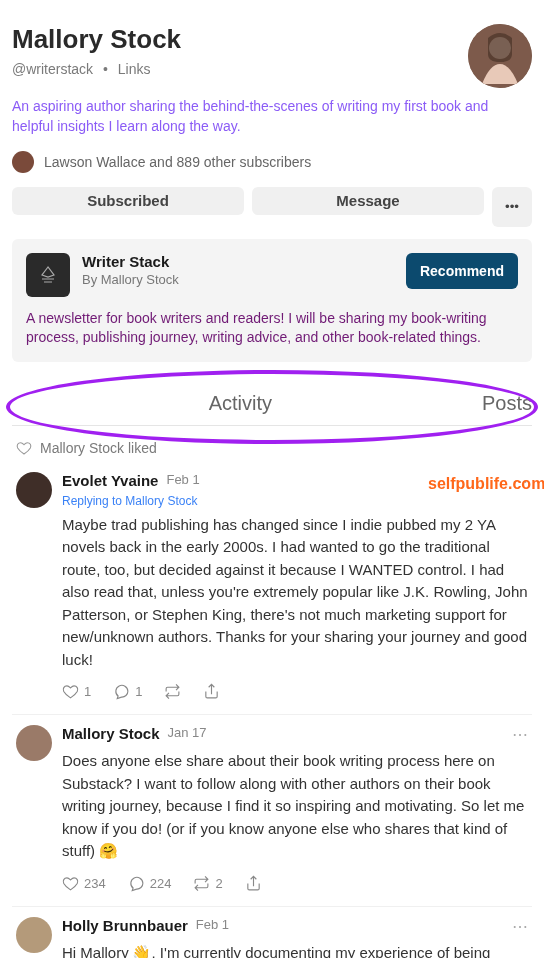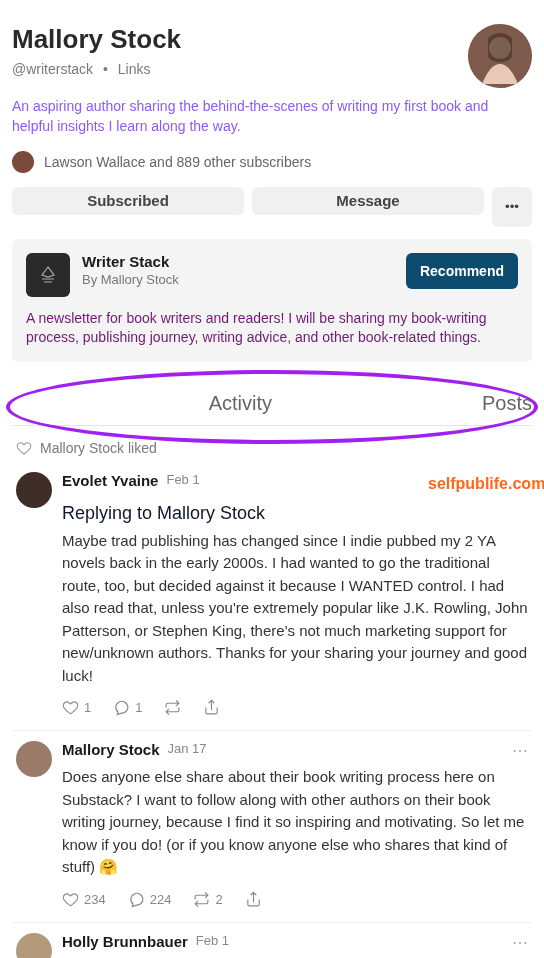--- a/index.html
+++ b/index.html
@@ -36,21 +36,21 @@
   .liked-row { display:flex; align-items:center; gap:8px; margin: 14px 0 6px 4px; color:#7a7a7a; font-size:14px; }
   .heart { width:16px; height:16px; }
   .post { padding: 10px 4px 14px 4px; border-bottom: 1px solid #f0f0f0; }
   .post-head { display:flex; gap:10px; }
   .post-avatar { width:36px; height:36px; border-radius:50%; background:#b58a74; flex-shrink:0; }
   .post-body-col { flex:1; min-width:0; }
   .post-name-row { display:flex; align-items:flex-start; gap:8px; }
   .post-name { font-weight:700; font-size:15px; }
   .post-date { font-size:13px; color:#888; }
   .post-more { margin-left:auto; color:#aaa; cursor:pointer; }
-  .reply-to { font-size:18px; color:#0f172a; margin-top:12px; }
+  .reply-to { font-size:12px; color:#3b82f6; margin-top:3px; }
   .post-body { margin-top:6px; font-size:15px; line-height:1.5; color:#333; }
   .post-actions { display:flex; gap:22px; margin-top:12px; color:#888; font-size:13px; align-items:center; }
   .pa { display:flex; align-items:center; gap:5px; cursor:pointer; }
   .icon { width:17px; height:17px; stroke:#888; fill:none; stroke-width:1.6; }
   .watermark { position:absolute; color:#ff6719; font-weight:700; font-size:16px; left:408px; top:475px;margin-left:20px; }
   .page-root { position: relative; }
 </style>
 </head>
 <body>
 

